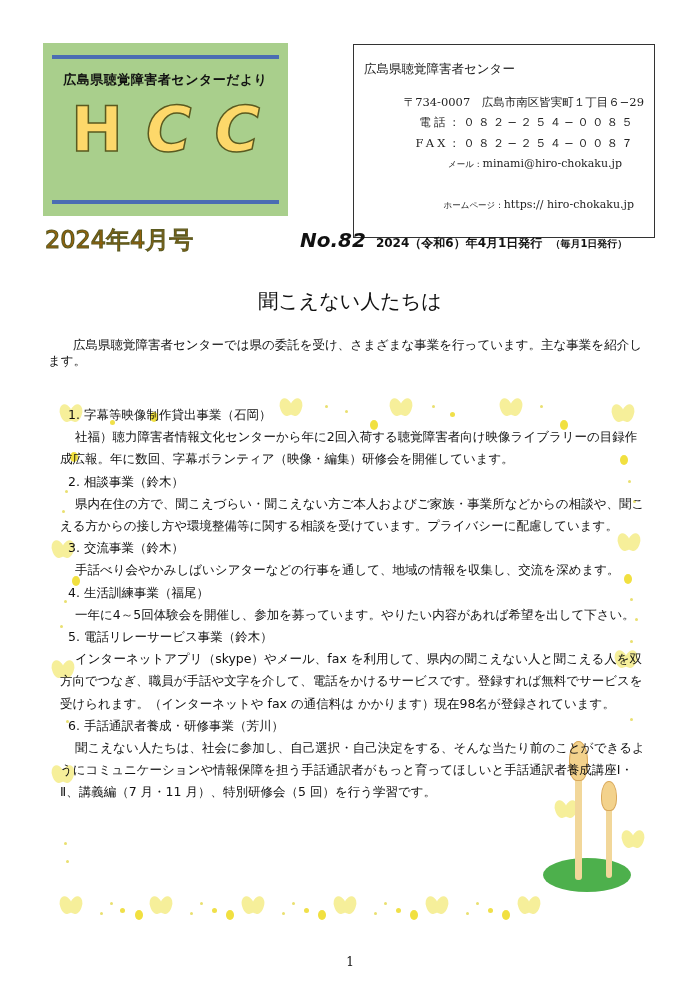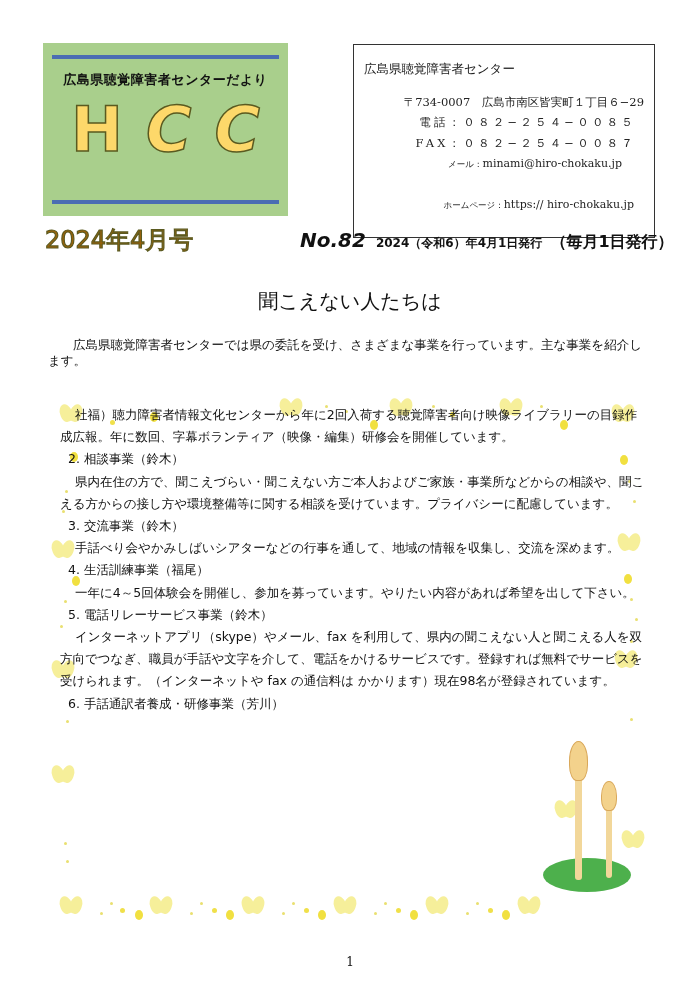--- a/index.html
+++ b/index.html
@@ -51,21 +51,21 @@
     .addr .l3 { top: 91px; right: 18px; letter-spacing: 3.2px; }
     .addr .l4 { top: 112px; right: 32px; font-size: 11px; }
     .addr .l5 { top: 134px; right: 20px; font-size: 11px; margin-top: 19px; }
     .addr .small { font-size: 8.5px; }
 
     .numline {
       position: absolute; left: 300px; top: 228px; font-weight: bold; white-space: nowrap;
     }
     .numline .no { font-size: 20px; font-style: italic; }
     .numline .date { font-size: 12px; margin-left: 10px; }
-    .numline .monthly { font-size: 16px; margin-left: 8px; }
+    .numline .monthly { font-size: 10px; margin-left: 8px; }
 
     h1.title {
       position: absolute; top: 288px; left: 0; width: 700px; text-align: center;
       font-size: 20px; font-weight: normal; color: #111;
     }
 
     .intro {
       position: absolute; left: 48px; top: 337px; width: 600px;
       font-size: 12.5px; line-height: 16px; text-indent: 2em;
     }
@@ -226,36 +226,38 @@
 <div class="plant" style="left:0;top:0;">
   <div class="ground"></div>
   <div class="stem" style="left:575px;top:760px;width:7px;height:120px;"></div>
   <div class="head-cone" style="left:569px;top:741px;width:19px;height:40px;"></div>
   <div class="stem" style="left:606px;top:800px;width:6px;height:78px;"></div>
   <div class="head-cone" style="left:601px;top:781px;width:16px;height:30px;"></div>
 </div>
 
 <div class="content">
   <div>
+    <div class="head">1. 字幕等映像制作貸出事業（石岡）</div>
     <div class="body">社福）聴力障害者情報文化センターから年に2回入荷する聴覚障害者向け映像ライブラリーの目録作成広報。年に数回、字幕ボランティア（映像・編集）研修会を開催しています。</div>
   </div>
   <div>
     <div class="head">2. 相談事業（鈴木）</div>
     <div class="body">県内在住の方で、聞こえづらい・聞こえない方ご本人およびご家族・事業所などからの相談や、聞こえる方からの接し方や環境整備等に関する相談を受けています。プライバシーに配慮しています。</div>
   </div>
   <div>
     <div class="head">3. 交流事業（鈴木）</div>
     <div class="body">手話べり会やかみしばいシアターなどの行事を通して、地域の情報を収集し、交流を深めます。</div>
   </div>
   <div>
     <div class="head">4. 生活訓練事業（福尾）</div>
     <div class="body">一年に4～5回体験会を開催し、参加を募っています。やりたい内容があれば希望を出して下さい。</div>
   </div>
   <div>
     <div class="head">5. 電話リレーサービス事業（鈴木）</div>
     <div class="body">インターネットアプリ（skype）やメール、fax を利用して、県内の聞こえない人と聞こえる人を双方向でつなぎ、職員が手話や文字を介して、電話をかけるサービスです。登録すれば無料でサービスを受けられます。（インターネットや fax の通信料は かかります）現在98名が登録されています。</div>
   </div>
   <div>
     <div class="head">6. 手話通訳者養成・研修事業（芳川）</div>
+    <div class="body">聞こえない人たちは、社会に参加し、自己選択・自己決定をする、そんな当たり前のことができるようにコミュニケーションや情報保障を担う手話通訳者がもっと育ってほしいと手話通訳者養成講座Ⅰ・Ⅱ、講義編（7 月・11 月）、特別研修会（5 回）を行う学習です。</div>
   </div>
 </div>
 
 <div class="page-no">1</div>
 
 </body></html>

